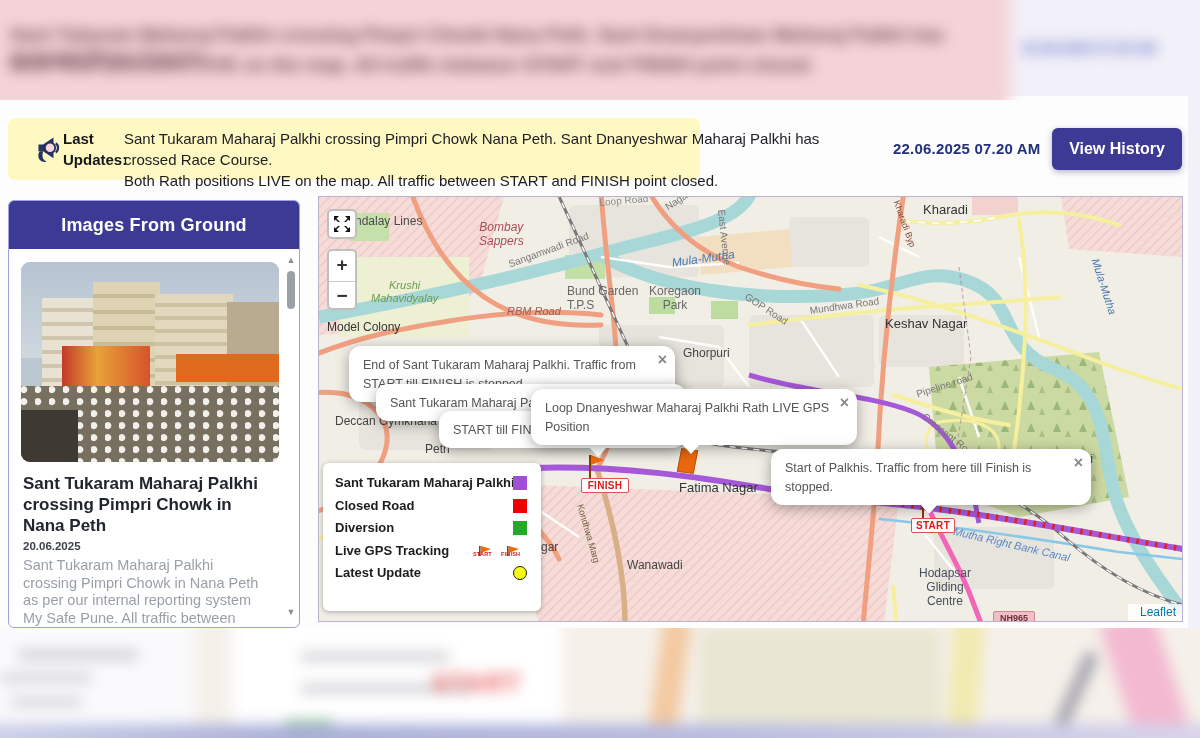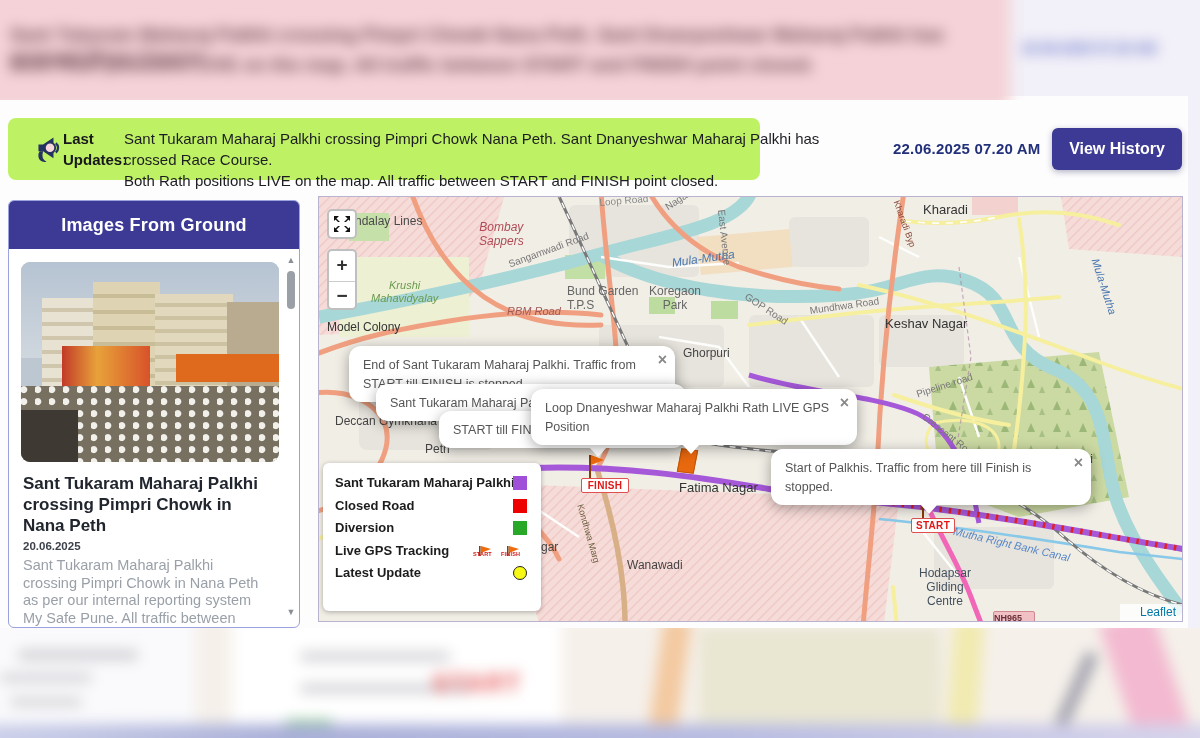--- a/index.html
+++ b/index.html
@@ -21,21 +21,21 @@
   #bottom-band .lcard { position:absolute; left:-15px; top:-10px; width:210px; height:130px; background:#fafafc; }
   #bottom-band .gline { position:absolute; background:#cfcfd4; border-radius:4px; }
   #bottom-band .ghostleg { position:absolute; left:232px; top:-12px; width:330px; height:132px; background:#ffffff; }
   #bottom-band .startghost { position:absolute; left:432px; top:40px; font-size:26px; font-weight:bold; color:#e86060; letter-spacing:1px; }
   #bottom-band .greenblob { position:absolute; left:286px; top:92px; width:46px; height:16px; background:#7ac47a; }
   #bottom-band .stripe { position:absolute; }
   #bottom-band .botbar { position:absolute; left:-20px; top:96px; width:1240px; height:34px;
       background:linear-gradient(90deg,#cdd1ea 0%,#aab0d8 25%,#b8bce2 60%,#d8d5ec 100%); }
 
   
-  .updates-bar { position:absolute; left:8px; top:118px; width:752px; height:62px; background:#bef264; border-radius:8px; }
+  .updates-bar { position:absolute; left:8px; top:118px; width:692px; height:62px; background:#fef9c3; border-radius:8px; }
   .updates-bar .icon { position:absolute; left:28px; top:16px; width:28px; height:30px; }
   .updates-label { position:absolute; left:55px; top:10px; width:62px; font-size:15px; font-weight:bold; color:#17171c; line-height:21px; }
   .updates-text { position:absolute; left:116px; top:10px; width:748px; font-size:15px; color:#1c1c22; line-height:21px; }
   .stamp { position:absolute; left:893px; top:140px; font-size:15px; font-weight:bold; color:#22307a; letter-spacing:.2px; }
   .view-history { position:absolute; left:1052px; top:128px; width:130px; height:42px; background:#3d3a96; border:none;
       border-radius:6px; color:#fff; font-family:"Liberation Sans",sans-serif; font-size:16px; font-weight:bold;
       box-shadow:0 2px 6px rgba(40,40,90,.35); cursor:pointer; }
 
   
   .sidebar { position:absolute; left:8px; top:200px; width:292px; height:428px; border:1px solid #9aa2e0; border-radius:6px; background:#fff; overflow:hidden; }
@@ -69,23 +69,23 @@
   .lg-row { position:relative; height:22.5px; }
   .lg-label { font-size:13px; font-weight:bold; color:#1c1c1c; line-height:22px; }
   .lg-sq { position:absolute; right:2px; top:4px; width:14px; height:14px; }
   .lg-circle { border-radius:50%; border:1.5px solid #222; }
   .flag { position:absolute; }
   .flag .pole { position:absolute; left:0; bottom:0; width:2px; background:#8a3c08; }
   .flag .pn { position:absolute; left:2px; top:0; width:0; height:0; border-top:5px solid transparent; border-bottom:5px solid transparent; border-left:13px solid #ef6c0e; }
   .mk-badge { position:absolute; background:rgba(255,255,255,.95); border:1px solid #e05050; border-radius:2px;
       color:#e01818; font-size:10px; font-weight:bold; text-align:center; letter-spacing:.3px; line-height:13px; z-index:450; }
   .rath { position:absolute; width:17px; height:24px; background:#e8680e; border:1px solid #c05408; transform:rotate(7deg) skewX(-4deg); z-index:440; }
-  .attr { position:absolute; right:0; bottom:0; background:rgba(255,255,255,.8); color:#0078a8; font-size:12px; padding:1px 6px 2px 20px; z-index:600; }
+  .attr { position:absolute; right:0; bottom:0; background:rgba(255,255,255,.8); color:#0078a8; font-size:12px; padding:1px 6px 2px 12px; z-index:600; }
   .nh { position:absolute; left:674px; top:414px; width:42px; height:14px; background:#f0c0c4; border:1px solid #d08990; border-radius:2px;
-      color:#6a3038; font-size:9px; font-weight:bold; text-align:left; line-height:12px; z-index:430; }
+      color:#6a3038; font-size:9px; font-weight:bold; text-align:center; line-height:12px; z-index:430; }
   .miniflag-wrap { position:absolute; right:0; top:2px; width:52px; height:18px; }
   .mf { position:absolute; top:0; }
   .mf .mtxt { position:absolute; top:9px; left:-4px; font-size:5.5px; font-weight:bold; color:#d01818; letter-spacing:.2px; }
 </style>
 </head>
 <body>
 
 <div class="sheet"></div>
 
 <div class="blur-band" id="top-band">

